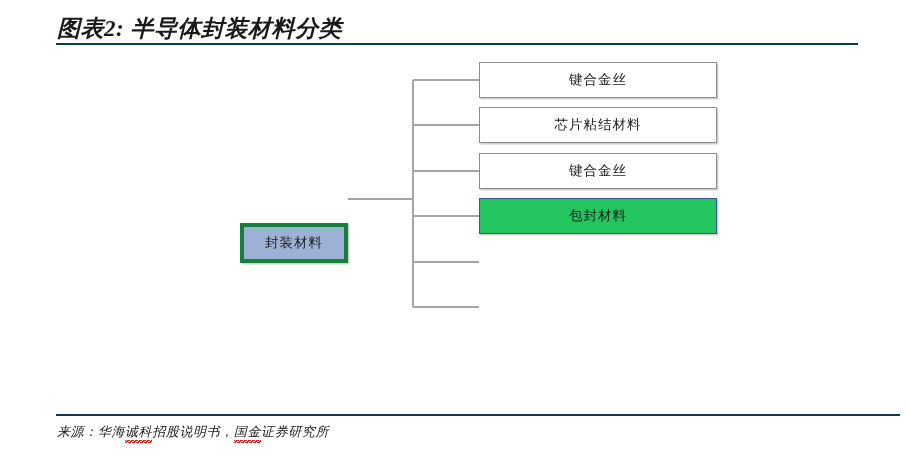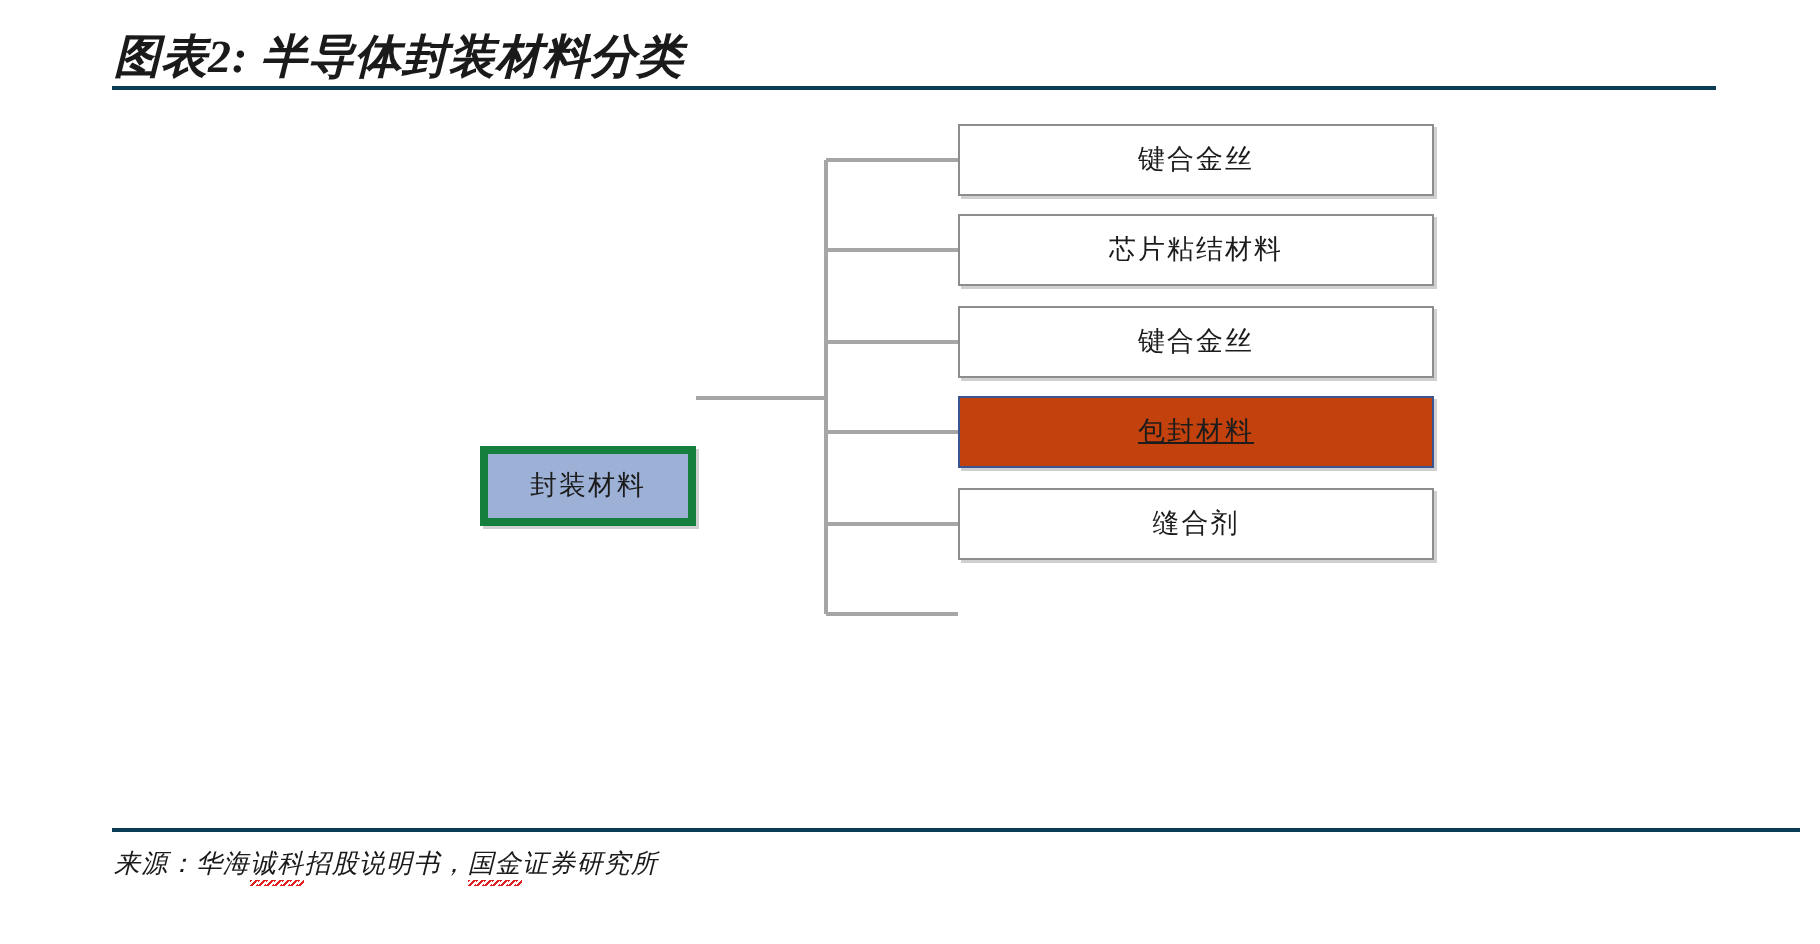--- a/index.html
+++ b/index.html
@@ -125,24 +125,23 @@
 
   .leaf-node {
     left: 479px;
     width: 238px;
     height: 36px;
     background: #ffffff;
     border: 1px solid #8d8d8d;
     box-shadow: 1.5px 1.5px 0 rgba(150,150,150,0.45);
   }
   .leaf-node.highlight {
-    background: #c2410c;
+    background: #22c55e;
     border: 1px solid #3b5492;
     box-shadow: 1.5px 1.5px 0 rgba(120,120,120,0.35);
-    text-decoration: underline;
   }
 </style>
 </head>
 <body>
 
 <div id="figure-title">图表2: 半导体封装材料分类</div>
 <div id="header-rule"></div>
 
 <div id="diagram">
 
@@ -165,20 +164,19 @@
   <div class="node" id="root-node">封装材料</div>
 
   <div class="node leaf-node" style="top:62px;">键合金丝</div>
 
   <div class="node leaf-node" style="top:153px;">键合金丝</div>
 
   <div class="node leaf-node" style="top:107px;">芯片粘结材料</div>
 
   <div class="node leaf-node highlight" style="top:198px;">包封材料</div>
 
-  <div class="node leaf-node" style="top:244px;">缝合剂</div>
 
 
 </div>
 
 <div id="footer-rule"></div>
 
 <div id="source-note"><span>来源：</span><span>华海</span><span class="squiggle">诚科</span><span>招股说明书，</span><span class="squiggle">国金</span><span>证券研究所</span></div>
 
 </body></html>

